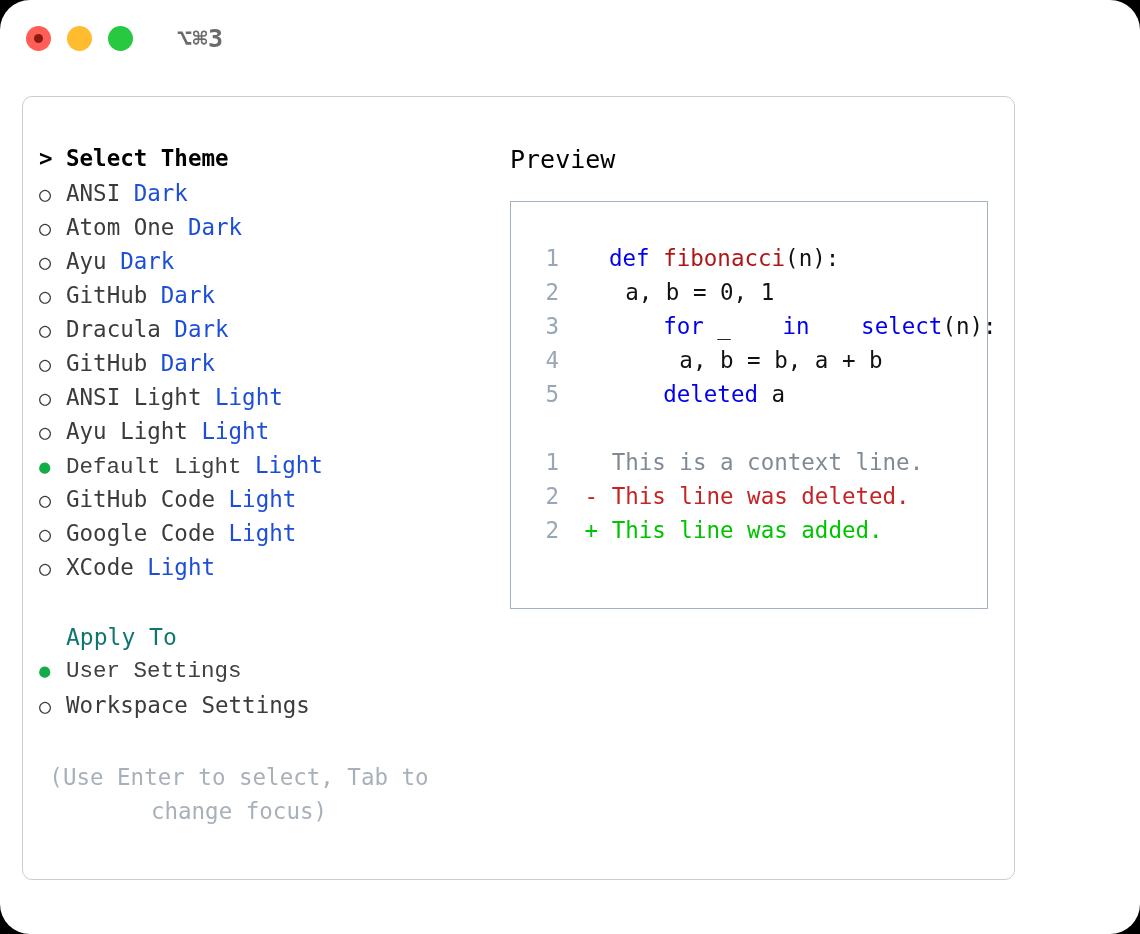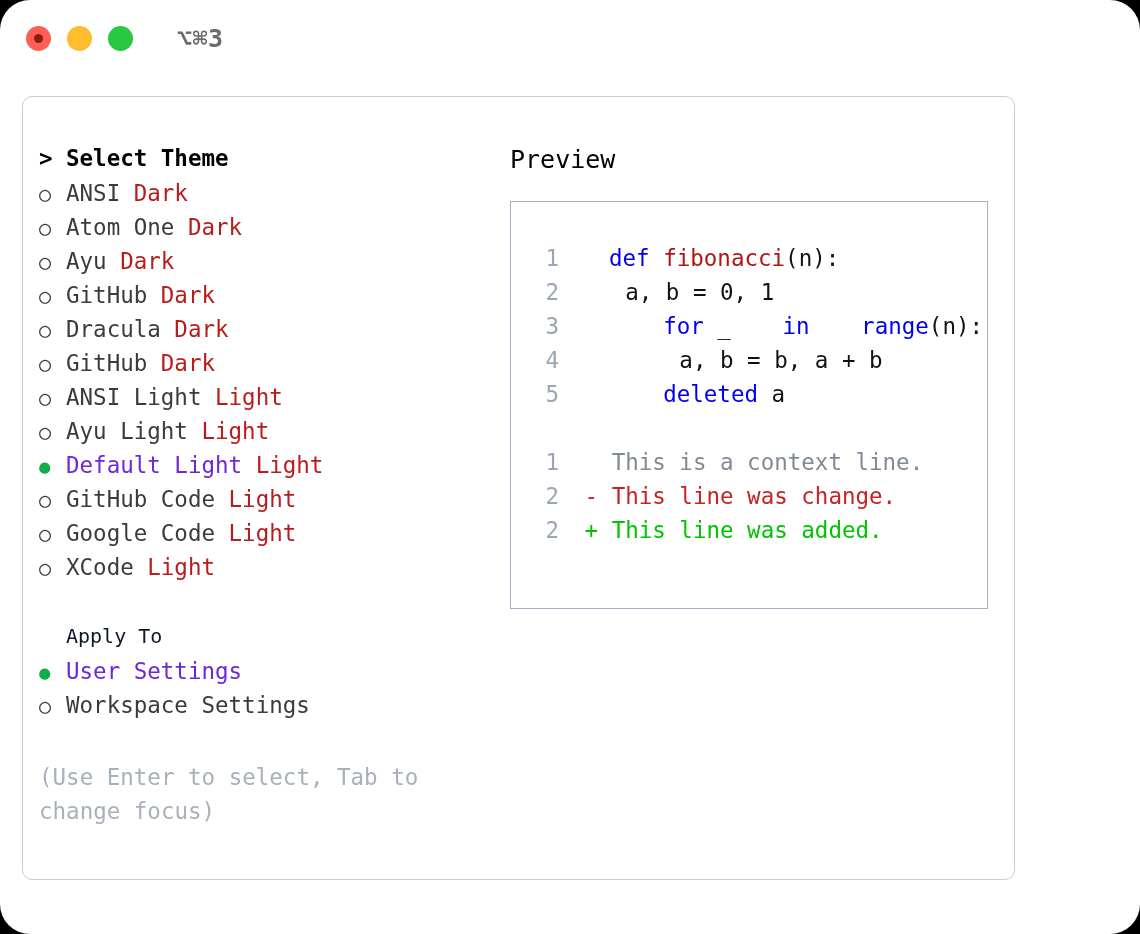--- a/index.html
+++ b/index.html
@@ -103,40 +103,41 @@
     color: #3b3b3b;
     font-size: 20px;
     line-height: 1;
   }
   .marker.sel { color: #13ad47; font-size: 19px; }
 
   .heading-row { font-weight: bold; color: #000000; margin-bottom: 1px; }
   .heading-row .marker { color: #000000; font-weight: bold; font-size: 22.5px; }
 
   .name { color: #3b3b3b; }
-  .name.sel { color: #6d28d9; }
-  .tag { color: #b91c1c; }
+  .name.sel { color: #404040; font-family: Liberation Mono, monospace; }
+  .tag { color: #1d4ed8; }
 
   .section-label {
     height: 34px;
-    font-size: 20px;
-    color: #0f172a;
+    font-size: 23px;
+    color: #0f766e;
     padding-left: 27px;
     white-space: pre;
   }
 
   .spacer-lg { height: 36px; }
   .spacer-md { height: 34px; }
 
   .hint {
     font-size: 22.5px;
     color: #a8b0ba;
     line-height: 34px;
     width: 400px;
     white-space: pre-wrap;
+    text-align: center;
   }
 
   
   .right-col {
     flex: 1;
     padding-left: 19px;
   }
   .preview-title {
     font-size: 25px;
     color: #000000;
@@ -226,28 +227,28 @@
 
         <div class="hint">(Use Enter to select, Tab to change focus)</div>
       </div>
 
       <div class="right-col">
         <div class="preview-title">Preview</div>
         <div class="preview-box">
           <div id="code-block">
               <div class="code-line"><span class="lineno">1</span><span><span class="kw">def </span><span class="fn">fibonacci</span><span class="plain">(n):</span></span></div>
               <div class="code-line"><span class="lineno">2</span><span><span class="plain">    a, b = 0, 1</span></span></div>
-              <div class="code-line"><span class="lineno">3</span><span><span class="plain">    </span><span class="kw">for</span><span class="plain"> _ </span><span class="kw">in</span><span class="plain"> </span><span class="kw">range</span><span class="plain">(n):</span></span></div>
+              <div class="code-line"><span class="lineno">3</span><span><span class="plain">    </span><span class="kw">for</span><span class="plain"> _ </span><span class="kw">in</span><span class="plain"> </span><span class="kw">select</span><span class="plain">(n):</span></span></div>
               <div class="code-line"><span class="lineno">4</span><span><span class="plain">        a, b = b, a + b</span></span></div>
               <div class="code-line"><span class="lineno">5</span><span><span class="plain">    </span><span class="kw">deleted</span><span class="plain"> a</span></span></div>
             </div>
           <div class="code-gap"></div>
           <div id="diff-block">
               <div class="code-line"><span class="lineno">1</span><span><span class="ctx">   This is a context line.</span></span></div>
-              <div class="code-line"><span class="lineno">2</span><span><span class="del"> - This line was change.</span></span></div>
+              <div class="code-line"><span class="lineno">2</span><span><span class="del"> - This line was deleted.</span></span></div>
               <div class="code-line"><span class="lineno">2</span><span><span class="add"> + This line was added.</span></span></div>
             </div>
         </div>
       </div>
 
     </div>
   </div>
 </div>
 
 </body></html>

